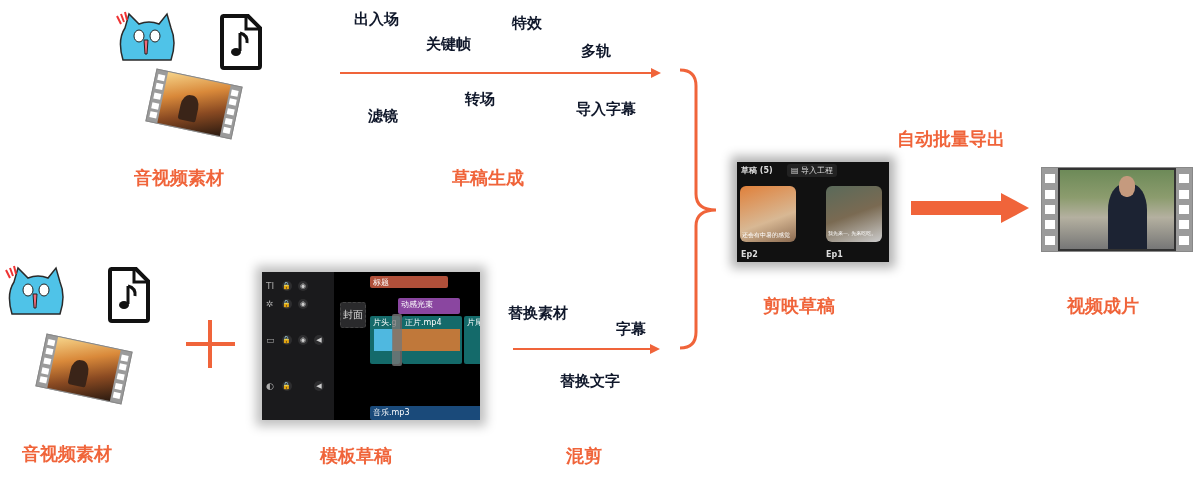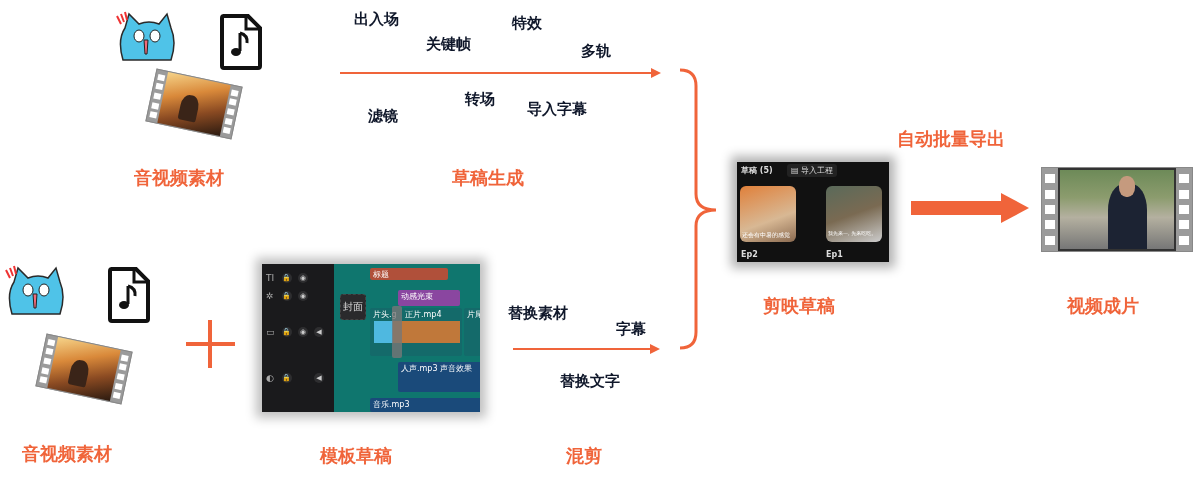--- a/index.html
+++ b/index.html
@@ -17,21 +17,21 @@
   .film { width: 88px; height: 54px; background: #9b9b9b; border: 1px solid #888; display:flex; align-items:stretch; }
   .film .holes { width: 11px; display:flex; flex-direction:column; justify-content:space-around; align-items:center; padding:2px 0; }
   .film .holes span { width: 7px; height: 6px; background: #fff; display:block; }
   .film .frame { flex:1; background: linear-gradient(160deg, #f6d48a 0%, #d9893a 35%, #8a4a22 65%, #2b1a10 100%); position:relative; }
   .film .frame::after { content:""; position:absolute; left:30%; top:35%; width:28%; height:50%; background:#3a2418; border-radius:45% 45% 10% 10%; }
 
   .arrow-line { height: 2px; background: #f0643a; }
   .arrow-head { width:0; height:0; border-top:5px solid transparent; border-bottom:5px solid transparent; border-left:10px solid #f0643a; }
 
   
-  .tpl { left: 262px; top: 264px; width: 218px; height: 148px; background: #0f766e; box-shadow: 0 0 10px 6px rgba(0,0,0,0.25); overflow:hidden; }
+  .tpl { left: 262px; top: 272px; width: 218px; height: 148px; background: #000000; box-shadow: 0 0 10px 6px rgba(0,0,0,0.25); overflow:hidden; }
   .tpl .side { position:absolute; left:0; top:0; width:72px; height:148px; background:#1a1a1c; }
   .tpl .row { position:absolute; left:4px; width:66px; height:16px; display:flex; align-items:center; gap:6px; font-size:9px; color:#aaa; }
   .tpl .ico { width:10px; height:10px; border-radius:50%; background:#2e2e30; display:flex; align-items:center; justify-content:center; font-size:7px; color:#ccc; }
   .tpl .cover { position:absolute; left:78px; top:29px; width:26px; height:26px; background:#2a2a2c; border:1px dashed #444; border-radius:3px; color:#ddd; font-size:10px; display:flex; align-items:center; justify-content:center; }
   .clip { position:absolute; font-size:8px; color:#fff; padding:1px 3px; border-radius:2px; overflow:hidden; white-space:nowrap; }
 
   
   .jy { left: 737px; top: 162px; width: 152px; height: 100px; background: #111; box-shadow: 0 0 10px 6px rgba(0,0,0,0.3); color:#ddd; font-size:8px; }
   .jy .thumb { position:absolute; width:56px; height:56px; border-radius:6px; overflow:hidden; }
 
@@ -84,21 +84,21 @@
 <div class="abs black-label" style="left:354px;top:10px">出入场</div>
 <div class="abs black-label" style="left:426px;top:35px">关键帧</div>
 <div class="abs black-label" style="left:512px;top:14px">特效</div>
 <div class="abs black-label" style="left:581px;top:42px">多轨</div>
 
 <div class="abs arrow-line" style="left:340px;top:72px;width:312px"></div>
 <div class="abs arrow-head" style="left:651px;top:68px"></div>
 
 <div class="abs black-label" style="left:368px;top:107px">滤镜</div>
 <div class="abs black-label" style="left:465px;top:90px">转场</div>
-<div class="abs black-label" style="left:527px;top:100px">导入字幕</div>
+<div class="abs black-label" style="left:576px;top:100px">导入字幕</div>
 
 <div class="abs orange-label" style="left:452px;top:166px">草稿生成</div>
 
 <svg class="abs cat" style="left:4px;top:264px" viewBox="0 0 62 56">
   <path d="M8 50 Q2 30 10 18 L14 4 L24 14 Q34 10 44 14 L52 4 L56 18 Q62 32 56 50 Z" fill="#4fc3e8" stroke="#2a2a2a" stroke-width="1.5"></path>
   <ellipse cx="24" cy="26" rx="5" ry="6" fill="#fff" stroke="#222" stroke-width="1"></ellipse>
   <ellipse cx="40" cy="26" rx="5" ry="6" fill="#fff" stroke="#222" stroke-width="1"></ellipse>
   <path d="M29 30 L33 30 L32 44 L30 44 Z" fill="#f06a7a" stroke="#222" stroke-width="1"></path>
   <path d="M2 6 L6 14 M6 4 L9 12 M10 2 L12 10" stroke="#e33" stroke-width="2"></path>
 </svg>
@@ -158,21 +158,20 @@
   </div>
   <div class="cover" style="top:30px">封面</div>
   <div class="clip" style="left:108px;top:4px;width:78px;height:12px;background:#b0503a">标题</div>
   <div class="clip" style="left:136px;top:26px;width:62px;height:16px;background:#8a46a0">动感光束</div>
   <div class="clip" style="left:108px;top:44px;width:30px;height:48px;background:#146a6a"><span>片头.g</span></div>
   <div class="clip" style="left:140px;top:44px;width:60px;height:48px;background:#146a6a"><span>正片.mp4</span></div>
   <div class="clip" style="left:160px;top:44px;width:40px;height:12px;background:transparent"></div>
   <div class="clip" style="left:202px;top:44px;width:20px;height:48px;background:#146a6a">片尾.m</div>
   <div class="abs" style="left:112px;top:57px;width:86px;height:22px;background:linear-gradient(90deg,#4fb8e0 0 22%,#c0783a 22% 100%)"></div>
   <div class="abs" style="left:130px;top:42px;width:10px;height:52px;background:#777;opacity:0.8;border-radius:2px"></div>
-  <div class="clip" style="left:136px;top:98px;width:90px;height:30px;background:#1a4a7a"><span>人声.mp3</span> <span>声音效果</span></div>
   <div class="clip" style="left:108px;top:134px;width:118px;height:14px;background:#1a4a7a">音乐.mp3</div>
 </div>
 <div class="abs orange-label" style="left:320px;top:444px">模板草稿</div>
 
 <div class="abs black-label" style="left:508px;top:304px">替换素材</div>
 <div class="abs black-label" style="left:616px;top:320px">字幕</div>
 <div class="abs arrow-line" style="left:513px;top:348px;width:138px"></div>
 <div class="abs arrow-head" style="left:650px;top:344px"></div>
 <div class="abs black-label" style="left:560px;top:372px">替换文字</div>
 <div class="abs orange-label" style="left:566px;top:444px">混剪</div>

